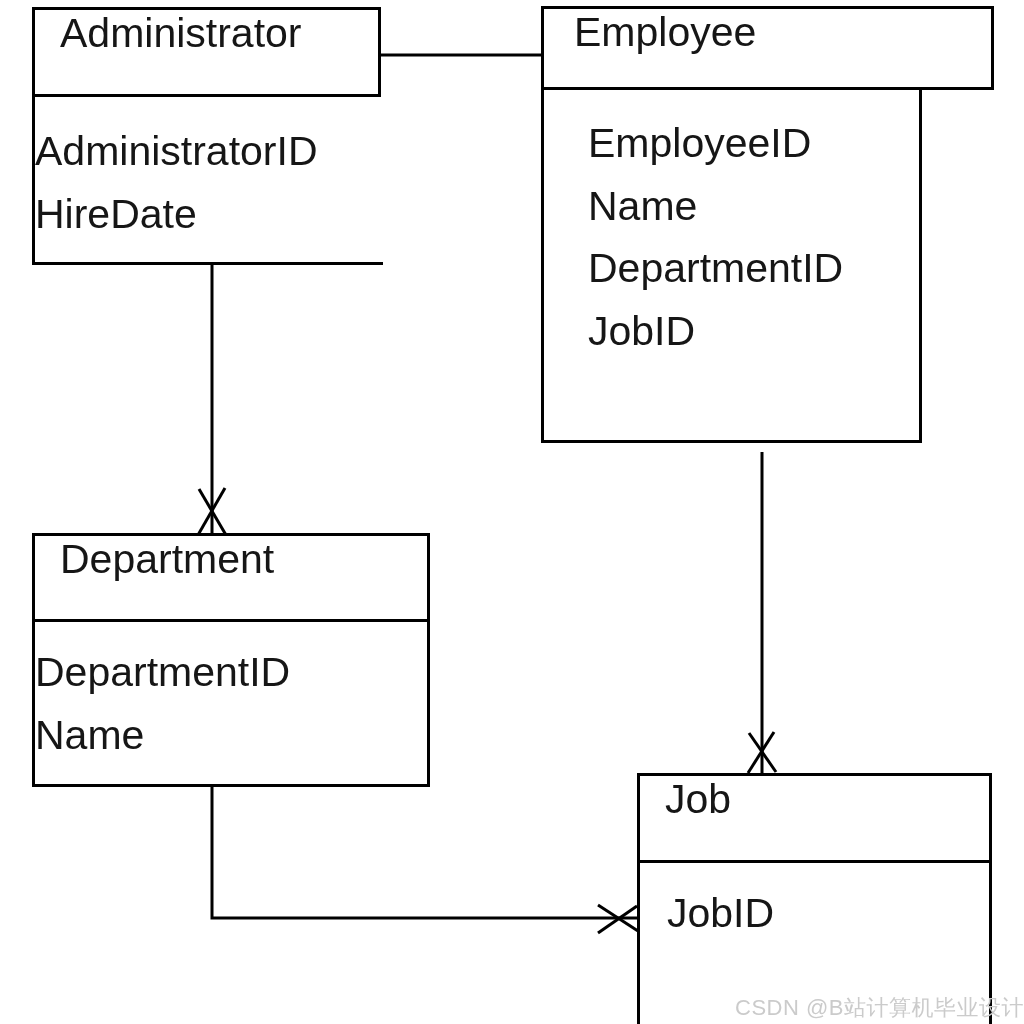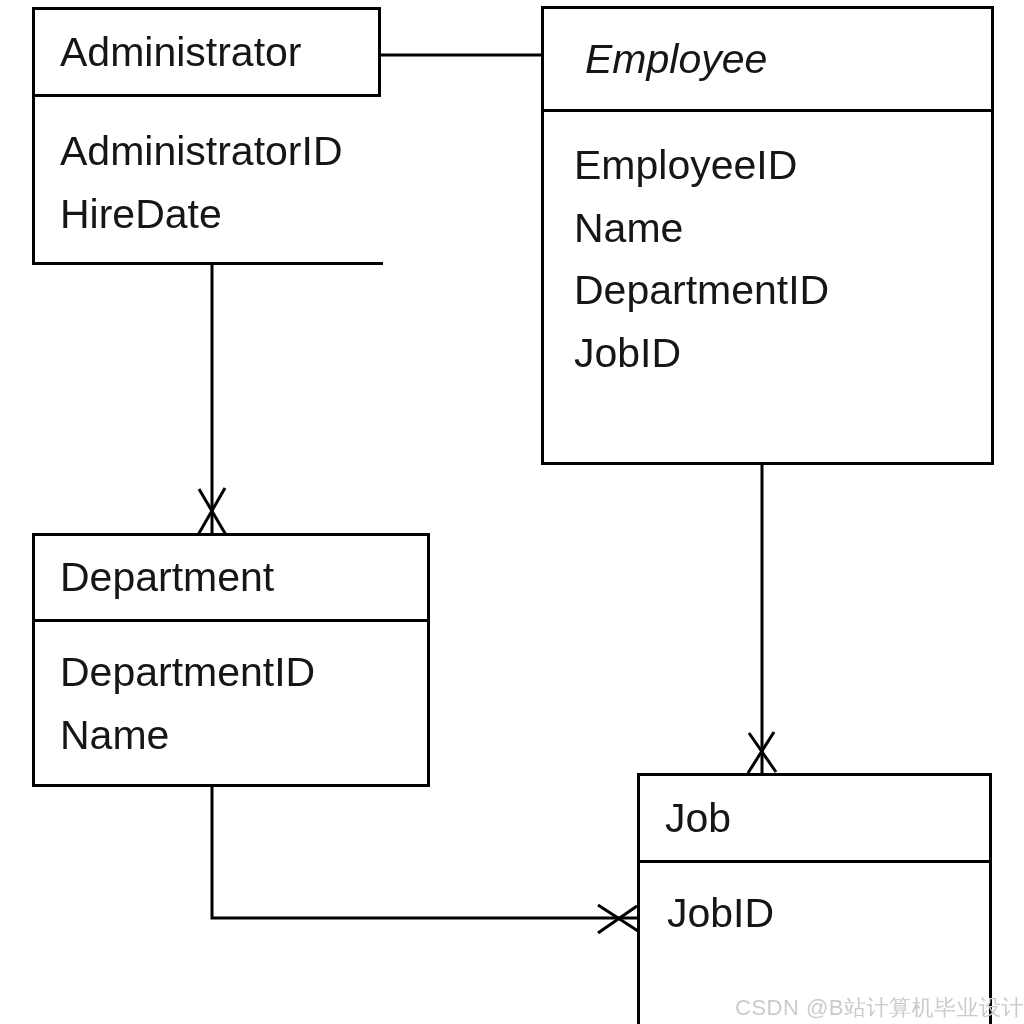--- a/index.html
+++ b/index.html
@@ -17,30 +17,29 @@
     color: #161616;
   }
   .entity {
     position: absolute;
     box-sizing: border-box;
   }
   .entity-header {
     box-sizing: border-box;
     border: 3px solid #000000;
     display: flex;
-    align-items: center;
+    align-items: flex-start;
     padding-left: 25px;
     font-size: 41px;
     background: #ffffff;
   }
   .entity-body {
     box-sizing: border-box;
     border: 3px solid #000000;
     border-top: none;
-    padding-left: 25px;
     font-size: 41px;
     background: #ffffff;
   }
   .entity-body .attr {
     line-height: 62.5px;
     white-space: nowrap;
   }
   
   #entity-administrator .entity-body {
     border-right: none;
@@ -95,24 +94,24 @@
     <div class="entity-header" style="width:349px; height:90px;">
       <span>Administrator</span>
     </div>
     <div class="entity-body" style="width:351px; height:168px; padding-top:23px;">
       <div class="attr">AdministratorID</div>
       <div class="attr">HireDate</div>
     </div>
   </div>
 
   <div class="entity" id="entity-employee" style="left:541px; top:6px; width:453px;">
-    <div class="entity-header" style="width:453px; height:106px; padding-left:41px;font-style:italic;">
+    <div class="entity-header" style="width:453px; height:84px; padding-left:30px;">
       <span>Employee</span>
     </div>
-    <div class="entity-body" style="width:453px; height:353px; padding-top:22px; padding-left:30px;">
+    <div class="entity-body" style="width:381px; height:353px; padding-top:22px; padding-left:44px;">
       <div class="attr">EmployeeID</div>
       <div class="attr">Name</div>
       <div class="attr">DepartmentID</div>
       <div class="attr">JobID</div>
     </div>
   </div>
 
   <div class="entity" id="entity-department" style="left:32px; top:533px; width:320px;">
     <div class="entity-header" style="width:398px; height:89px;">
       <span>Department</span>

